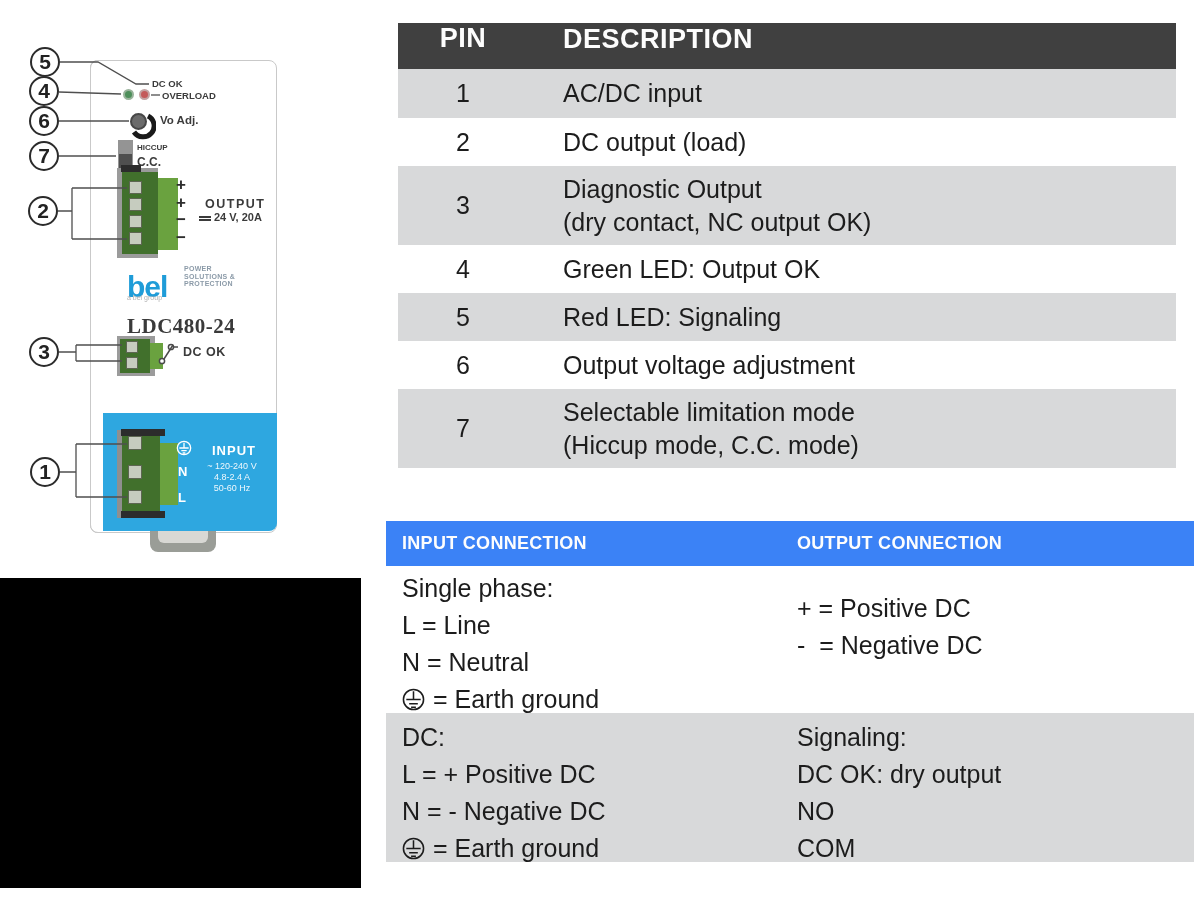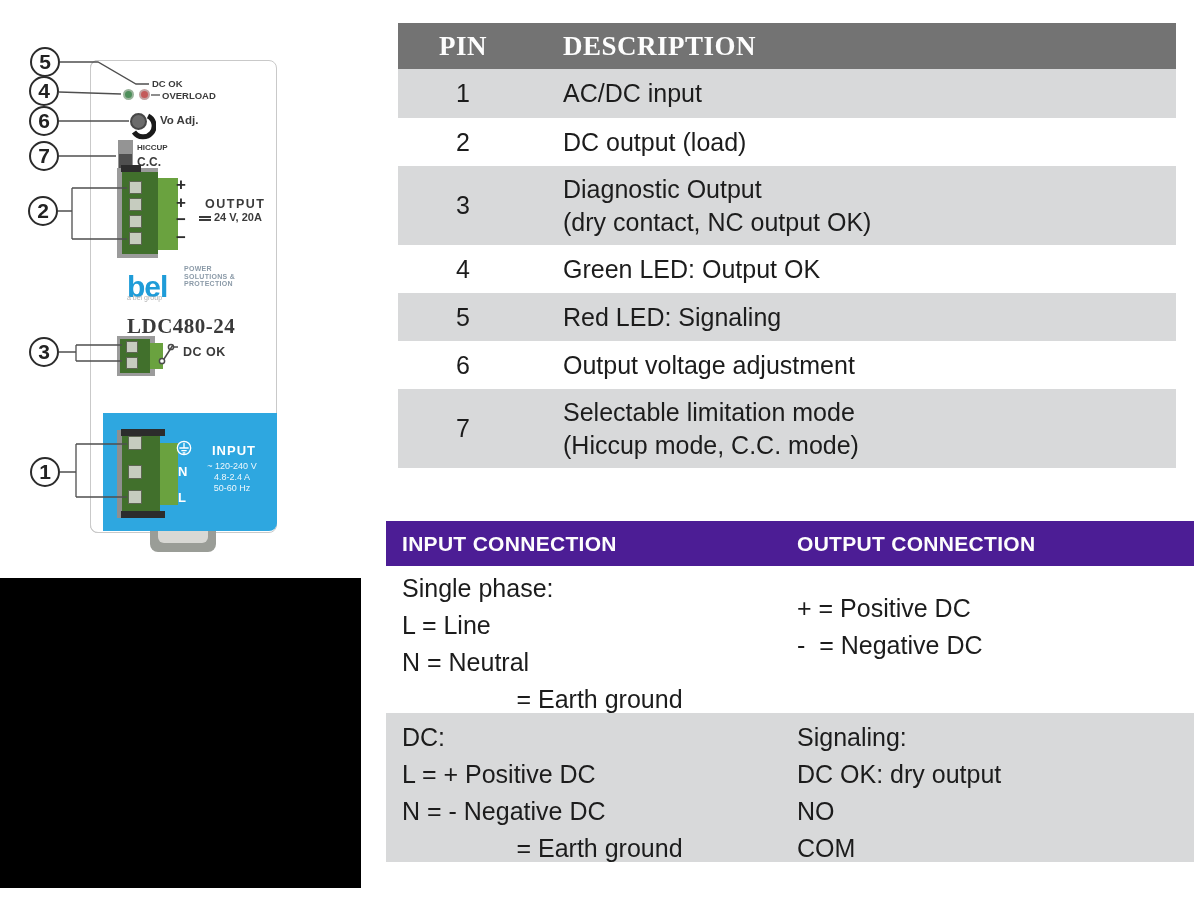--- a/index.html
+++ b/index.html
@@ -4,39 +4,39 @@
 <style>
   html,body{margin:0;padding:0;}
   body{
     width:1200px;height:899px;position:relative;background:#ffffff;
     font-family:"Liberation Sans", sans-serif;color:#1c1c1c;overflow:hidden;
   }
   .abs{position:absolute;}
 
   
   .pin-table{left:398px;top:23px;width:778px;}
-  .pt-header{display:flex;align-items:center;height:46px;background:#737373;color:#fdfdfd;
-    font-size:27px;font-weight:bold;letter-spacing:.5px;font-family:Liberation Serif, serif;}
+  .pt-header{display:flex;align-items:flex-start;height:46px;background:#404040;color:#fdfdfd;
+    font-size:27px;font-weight:bold;letter-spacing:.5px;}
   .pt-row{display:flex;align-items:center;font-size:25px;}
   .pt-pin{width:130px;text-align:center;flex:none;}
   .pt-desc{flex:1;padding-left:35px;line-height:33px;}
   .bg-gray{background:#d8d9da;}
   .bg-white{background:#ffffff;}
 
   
   .conn-table{left:386px;top:521px;width:808px;}
-  .ct-header{display:flex;height:45px;align-items:center;background:#4c1d95;color:#fdfdfd;
-    font-size:21px;font-weight:bold;letter-spacing:.3px;}
+  .ct-header{display:flex;height:45px;align-items:center;background:#3b82f6;color:#fdfdfd;
+    font-size:18px;font-weight:bold;letter-spacing:.3px;}
   .ct-h-left{width:411px;padding-left:16px;flex:none;box-sizing:border-box;}
   .ct-h-right{flex:1;}
   .ct-row{display:flex;font-size:25px;line-height:37px;}
   .ct-left{width:411px;flex:none;box-sizing:border-box;padding-left:16px;}
   .ct-right{flex:1;}
   .ct-line{white-space:pre;}
-  .earth-line{display:flex;align-items:center;height:37px;flex-direction:column;}
+  .earth-line{display:flex;align-items:center;height:37px;}
   .earth-line svg{margin-right:8px;}
 
   
   .black-box{left:0;top:578px;width:361px;height:310px;background:#000;}
 
   
   .dev-body{left:90px;top:60px;width:187px;height:473px;background:#fff;
     border:1.5px solid #c9c9c9;border-radius:8px;box-sizing:border-box;}
   .dev-strip{left:90px;top:60px;width:13px;height:473px;background:#b4b4b4;
     border-radius:8px 0 0 8px;}

